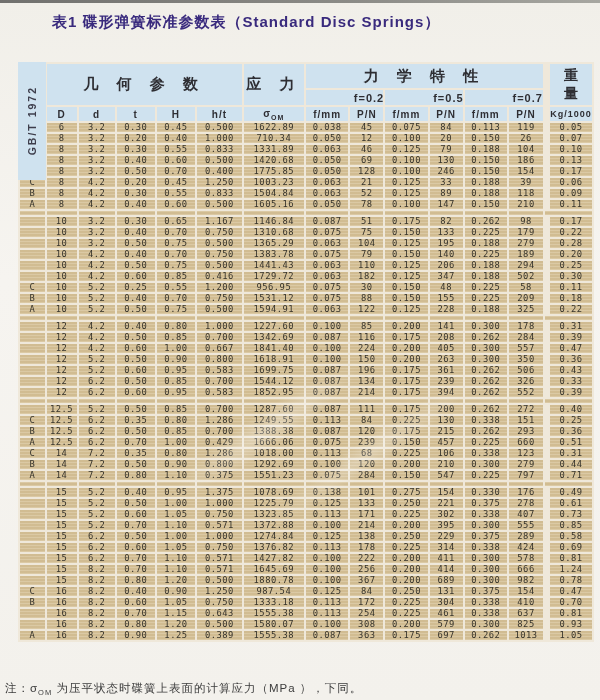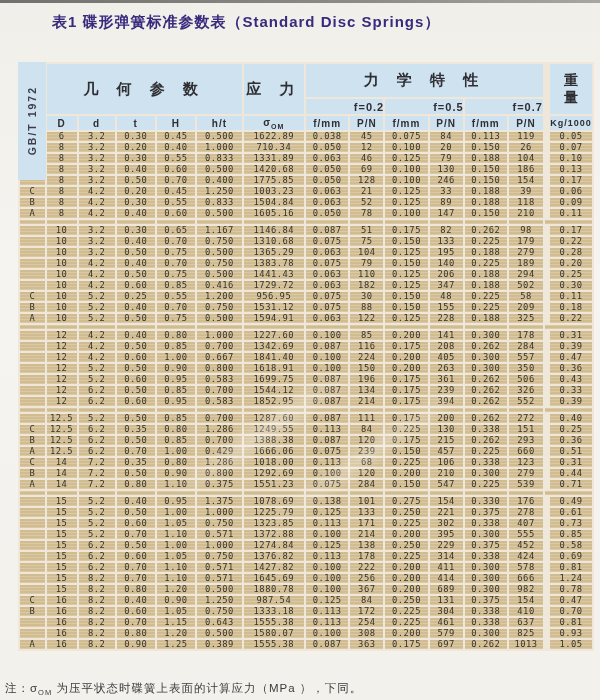--- a/index.html
+++ b/index.html
@@ -20,21 +20,21 @@
   .table-area {
     position:absolute; top:62px; left:18px; width:576px;
     background:#efe8da;
   }
   table.spec { width:100%; border-collapse:separate; border-spacing:2px; table-layout:fixed; }
   thead th, thead td {
     background:#cfe2ef; color:#2e2e33; font-weight:bold; text-align:center;
     vertical-align:middle; overflow:hidden;
   }
   th.big { font-size:15px; letter-spacing:7px; height:26px; }
-  th.mech { height:33px; }
+  th.mech { height:24px; }
   th.fgrp { font-size:11px; font-weight:bold; letter-spacing:1px; height:15px;padding-left:48px; }
   th.colname { font-size:10px; height:14px; font-weight:bold; letter-spacing:1px; }
   th.weight { font-size:14px; letter-spacing:0; line-height:1.25; }
   .wsep { border-left:5px solid #efe8da !important; }
   tbody td {
     background:#d5c095;
     background-image:repeating-linear-gradient(0deg, rgba(255,255,255,0.14) 0 1px, rgba(0,0,0,0.02) 1px 3px);
     color:#36332b; font-family:"DejaVu Sans Mono", monospace;
     font-size:8.8px; line-height:9px; height:9px; letter-spacing:0.5px;
     text-align:center; vertical-align:middle; white-space:nowrap; overflow:hidden;
@@ -662,21 +662,21 @@
             <td>7.2</td>
             <td>0.80</td>
             <td>1.10</td>
             <td>0.375</td>
             <td>1551.23</td>
             <td>0.075</td>
             <td>284</td>
             <td>0.150</td>
             <td>547</td>
             <td>0.225</td>
-            <td>539</td>
+            <td>797</td>
             <td class="wsep">0.71</td>
           </tr>
           <tr class="gap">
             <td></td>
             <td></td>
             <td></td>
             <td></td>
             <td></td>
             <td></td>
             <td></td>
@@ -758,21 +758,21 @@
             <td>6.2</td>
             <td>0.50</td>
             <td>1.00</td>
             <td>1.000</td>
             <td>1274.84</td>
             <td>0.125</td>
             <td>138</td>
             <td>0.250</td>
             <td>229</td>
             <td>0.375</td>
-            <td>452</td>
+            <td>289</td>
             <td class="wsep">0.58</td>
           </tr>
           <tr>
             <td></td>
             <td>15</td>
             <td>6.2</td>
             <td>0.60</td>
             <td>1.05</td>
             <td>0.750</td>
             <td>1376.82</td>

